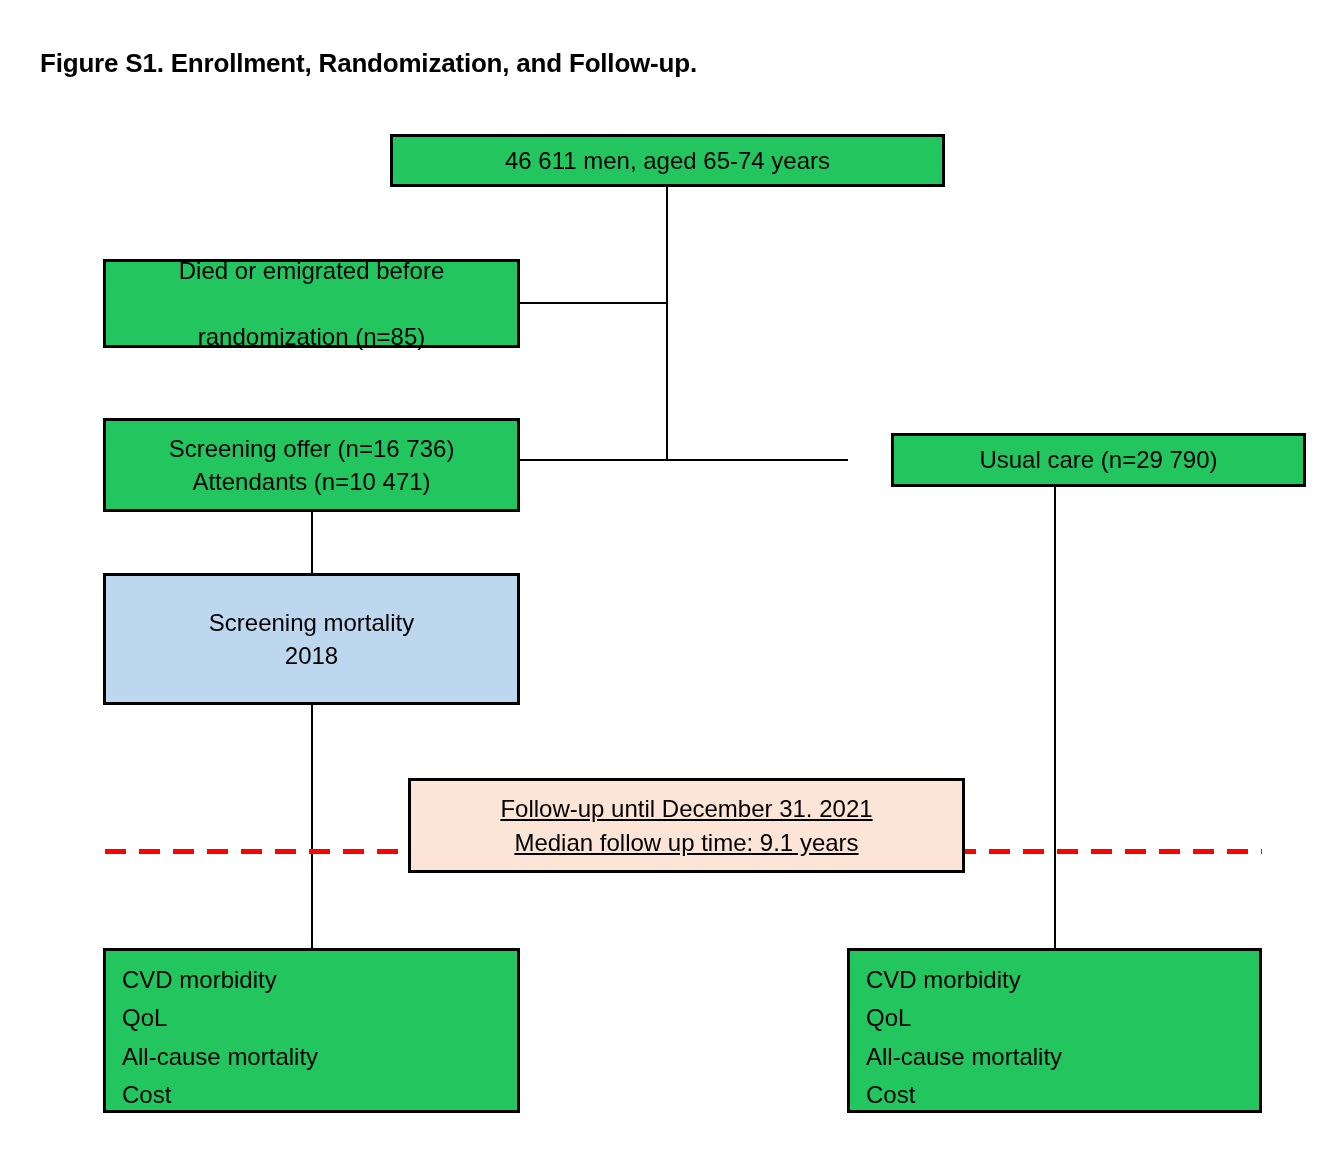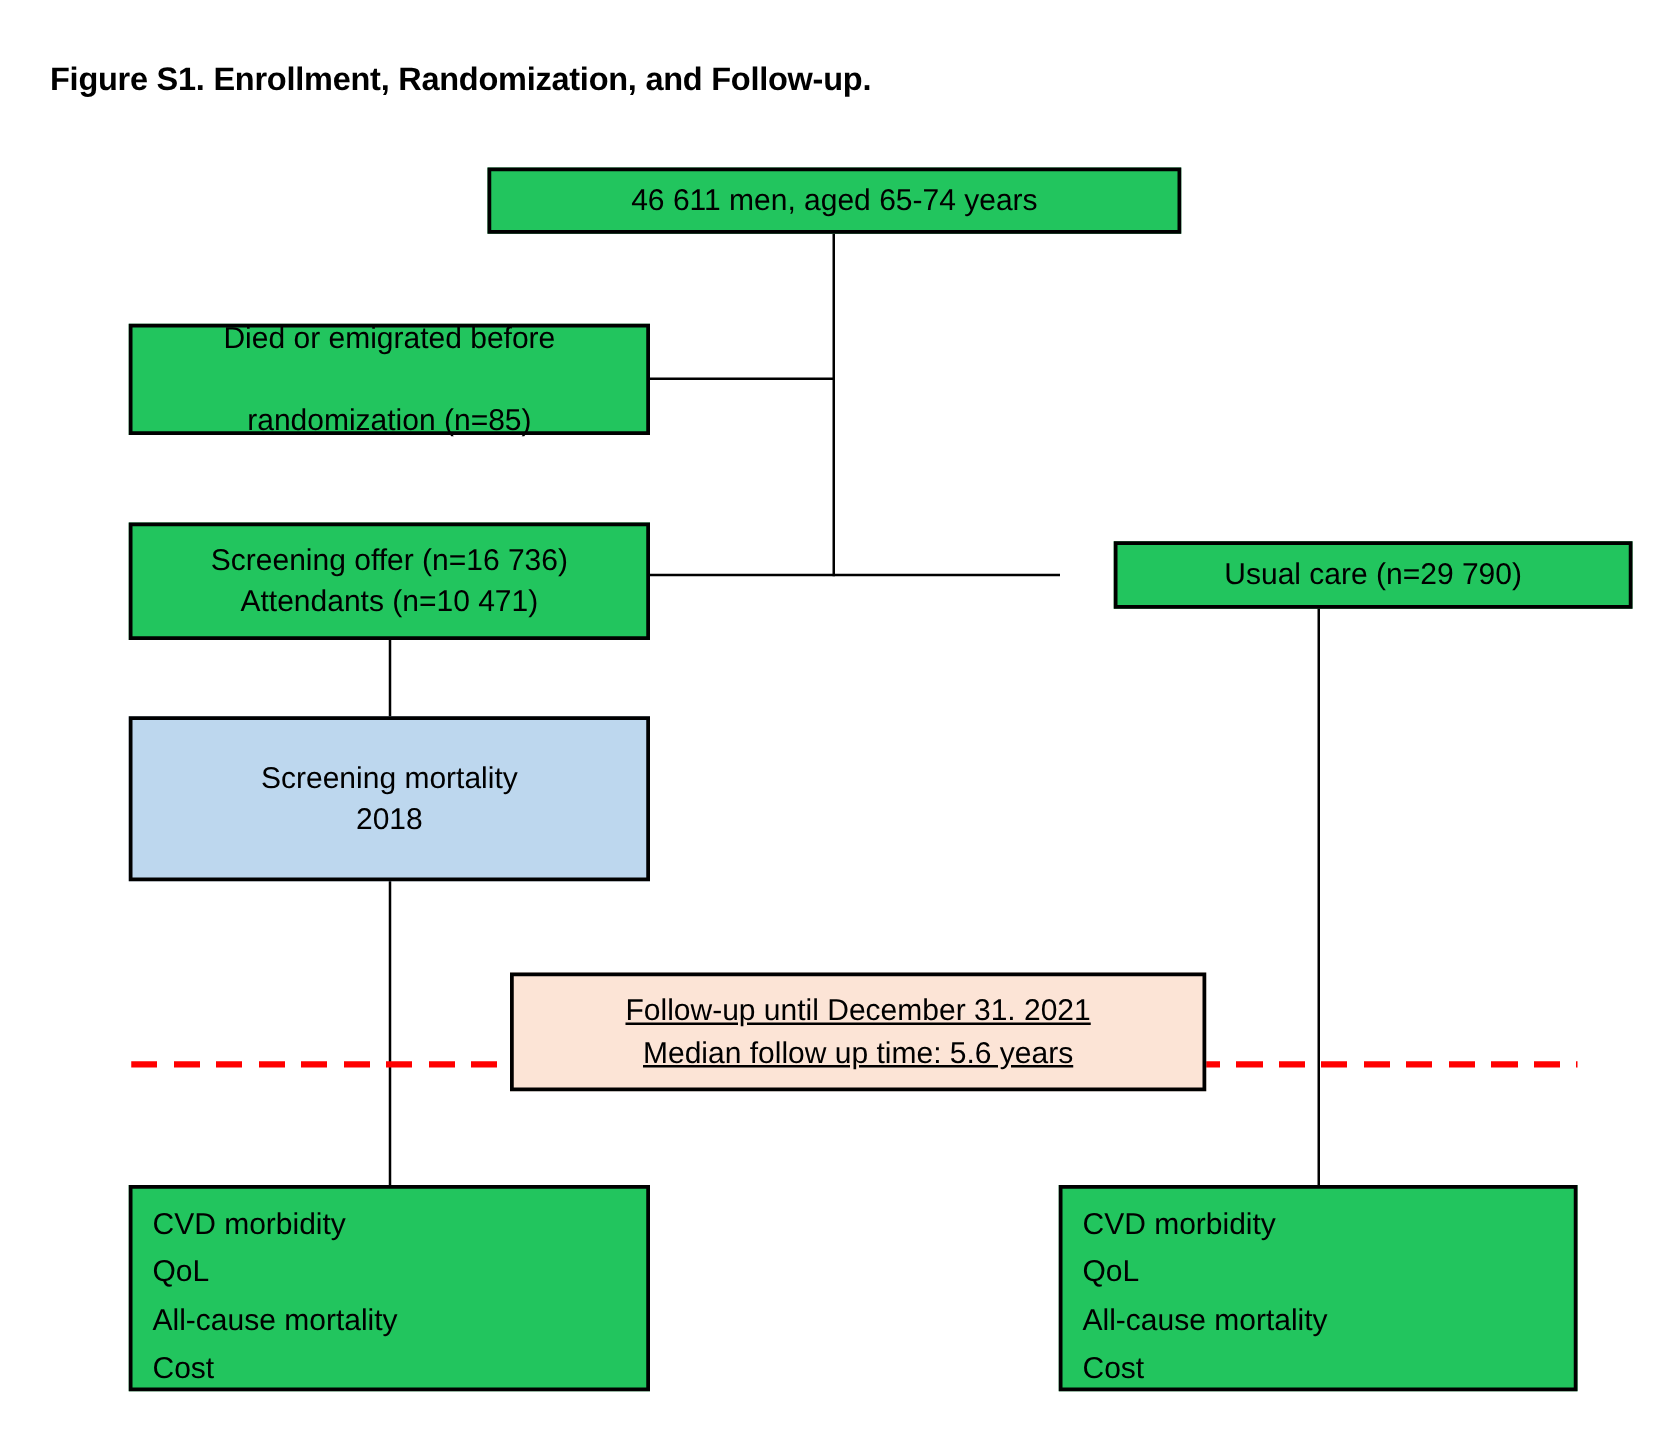--- a/index.html
+++ b/index.html
@@ -124,21 +124,21 @@
     <div>Usual care (n=29 790)</div>
   </div>
 
   <div class="box screening-performed">
     <div>Screening mortality</div>
     <div>2018</div>
   </div>
 
   <div class="box follow-up">
     <div>Follow-up until December 31. 2021</div>
-    <div>Median follow up time: 5.6 years</div>
+    <div>Median follow up time: 9.1 years</div>
   </div>
 
   <div class="box outcomes-left left-align">
     <div>CVD morbidity</div>
     <div>QoL</div>
     <div>All-cause mortality</div>
     <div>Cost</div>
   </div>
 
   <div class="box outcomes-right left-align">

